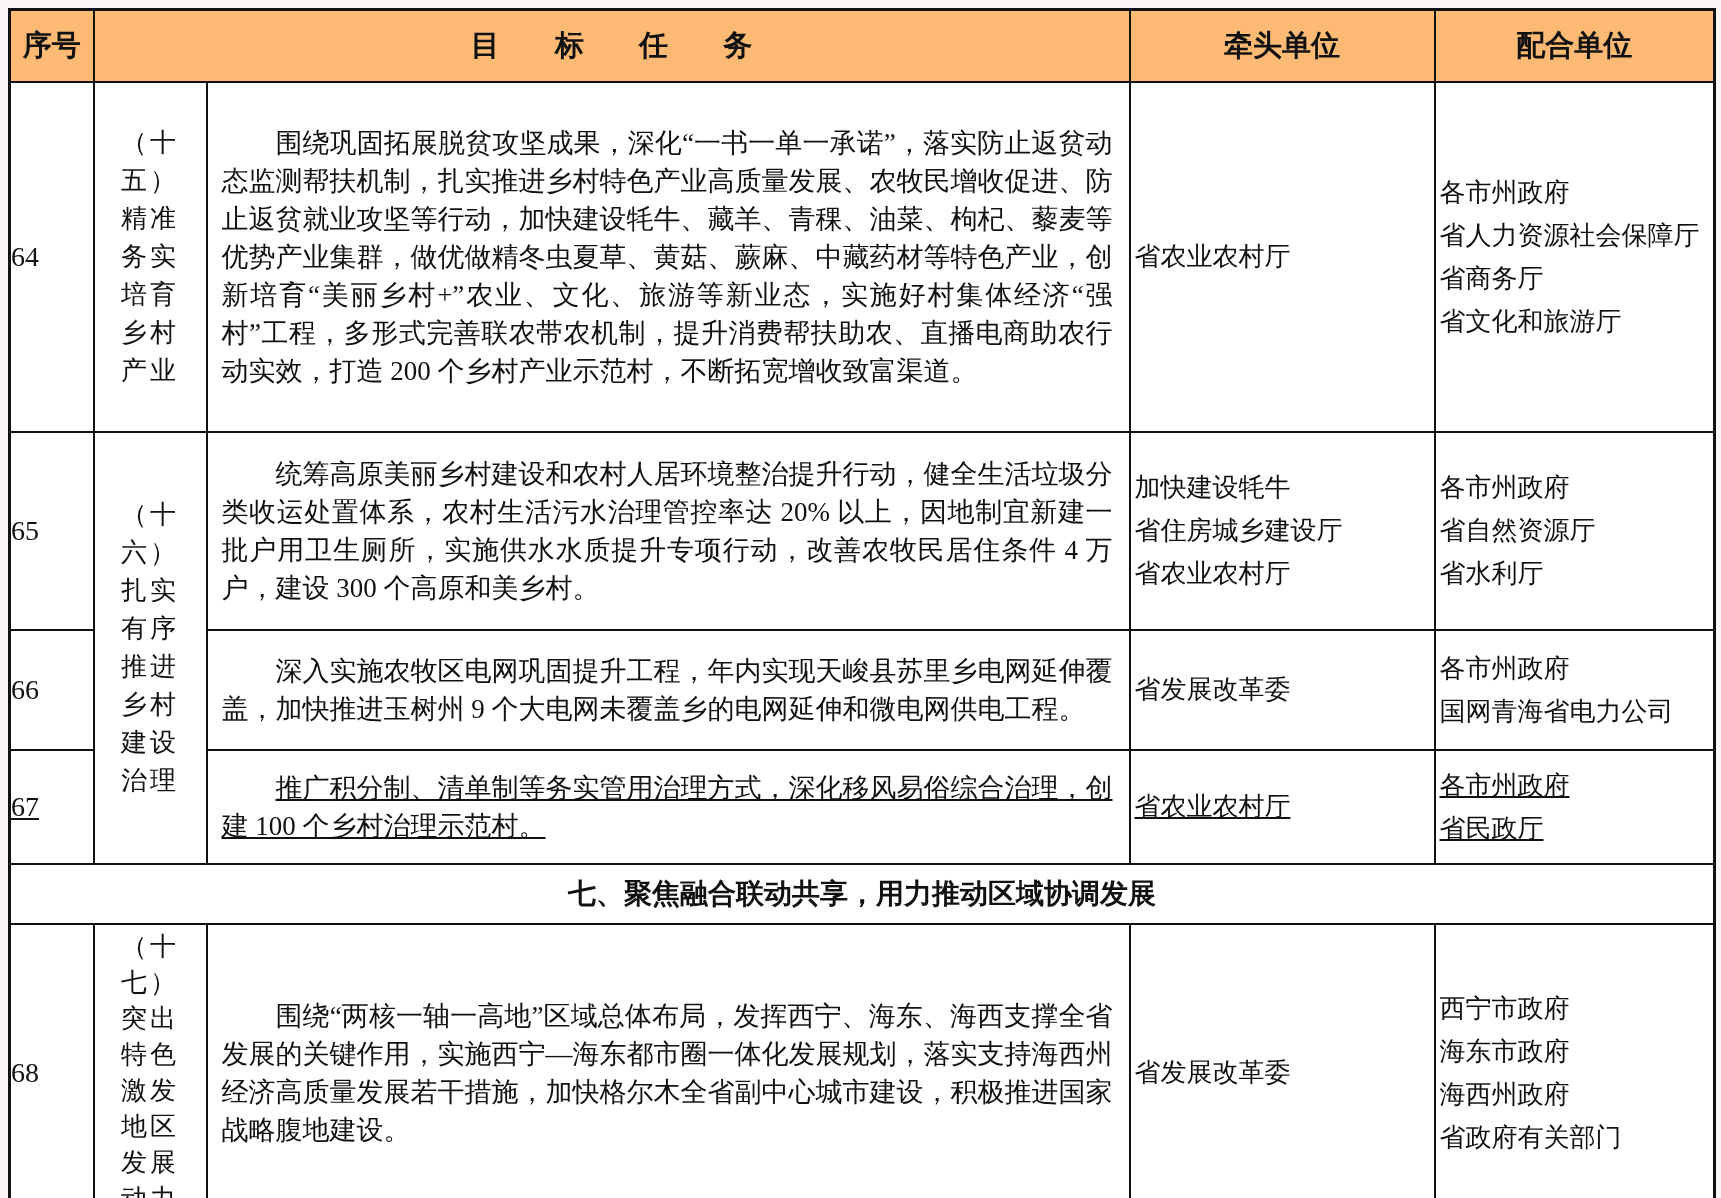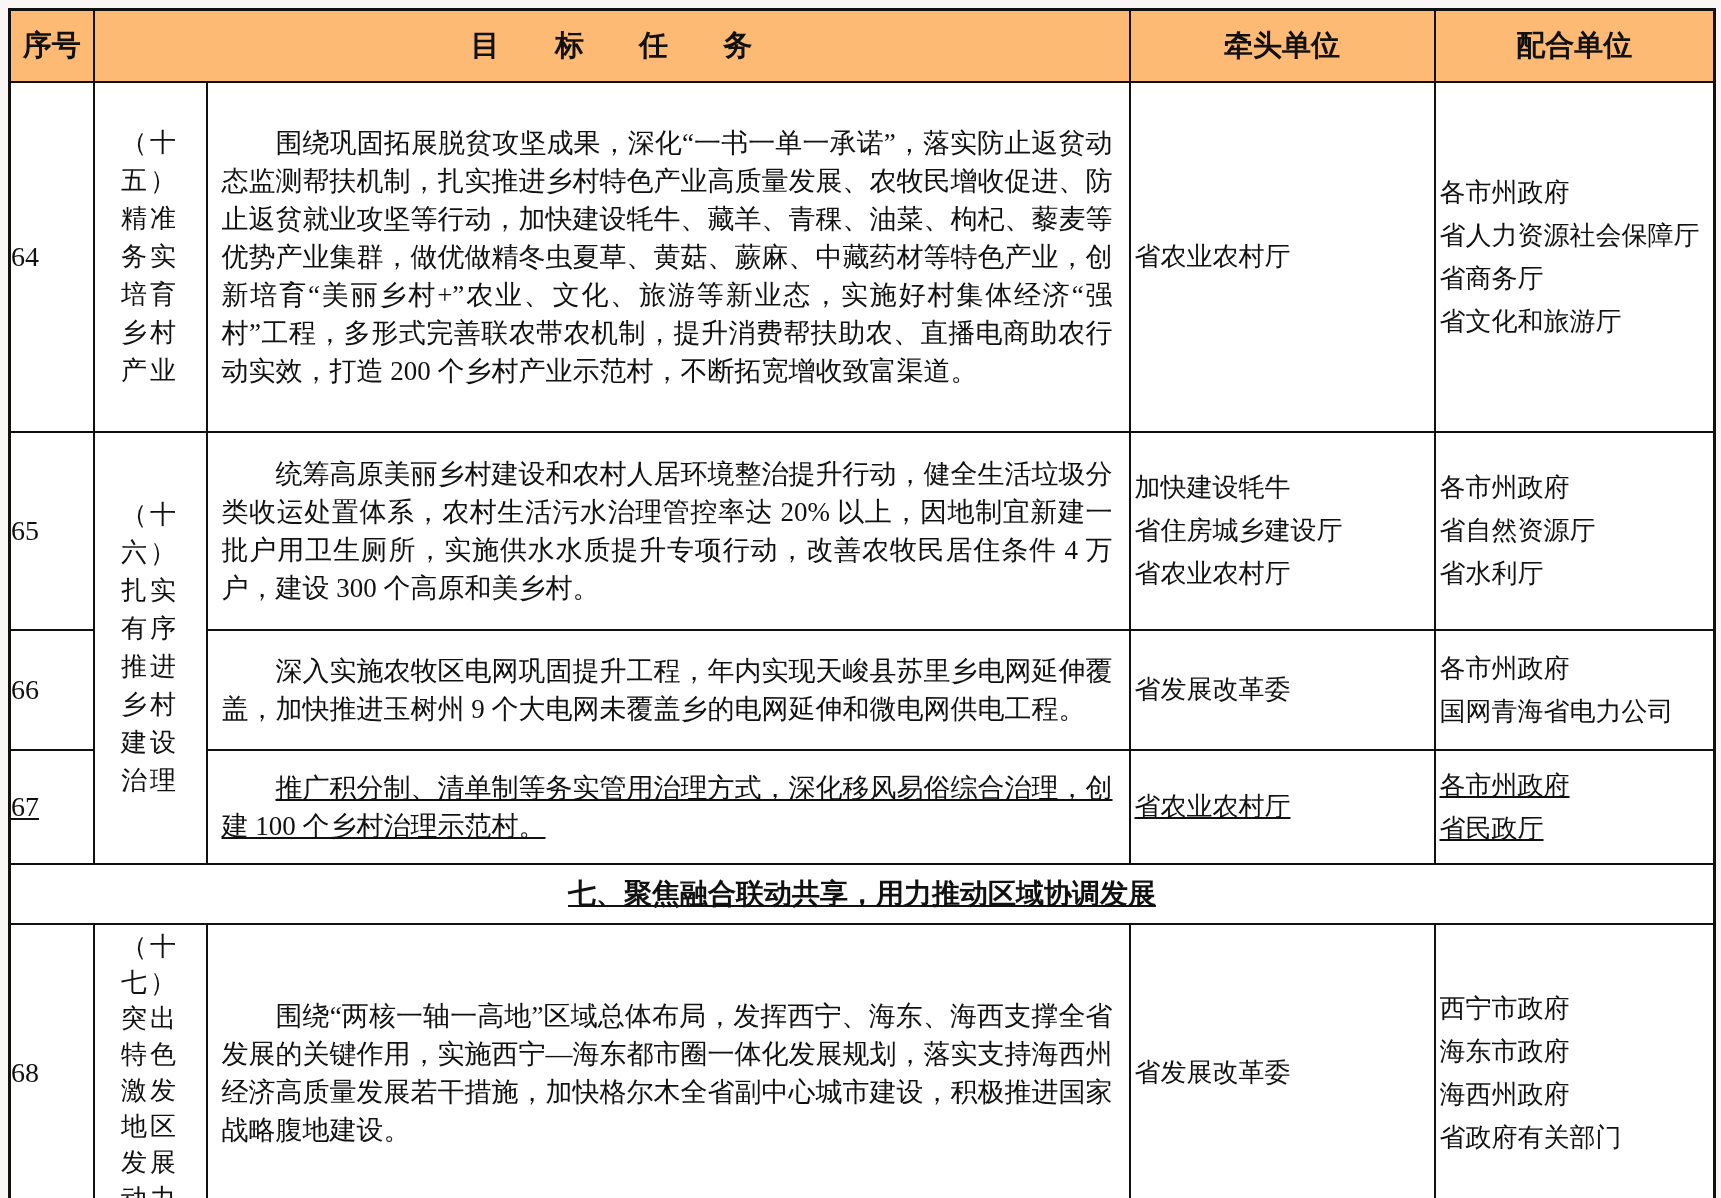--- a/index.html
+++ b/index.html
@@ -71,21 +71,20 @@
   .org-cell .org-line {
     display: block;
     line-height: 43px;
   }
 
   .section-row td {
     font-family: "Liberation Sans", "DejaVu Sans", sans-serif;
     font-weight: bold;
     font-size: 28px;
     text-align: center;
-    text-decoration: underline;
   }
 </style>
 </head>
 <body>
 
 <table class="doc">
   <colgroup>
     <col class="c-no">
       <col class="c-cat">
       <col class="c-task">

